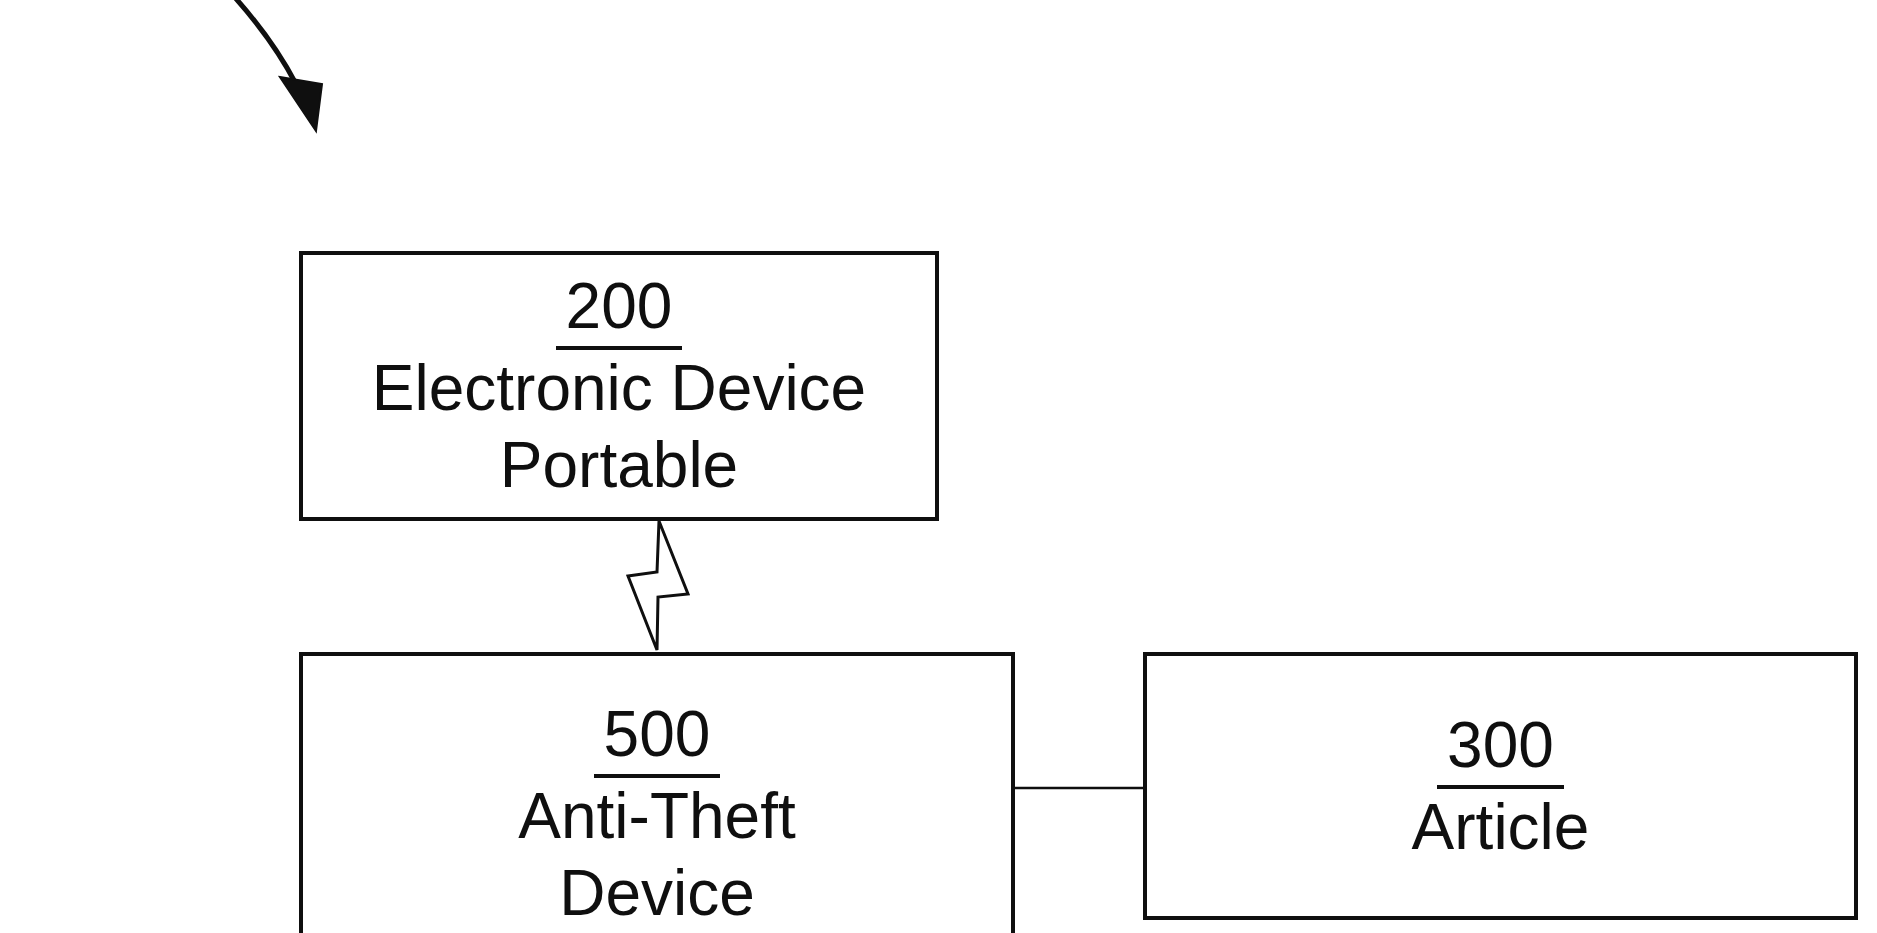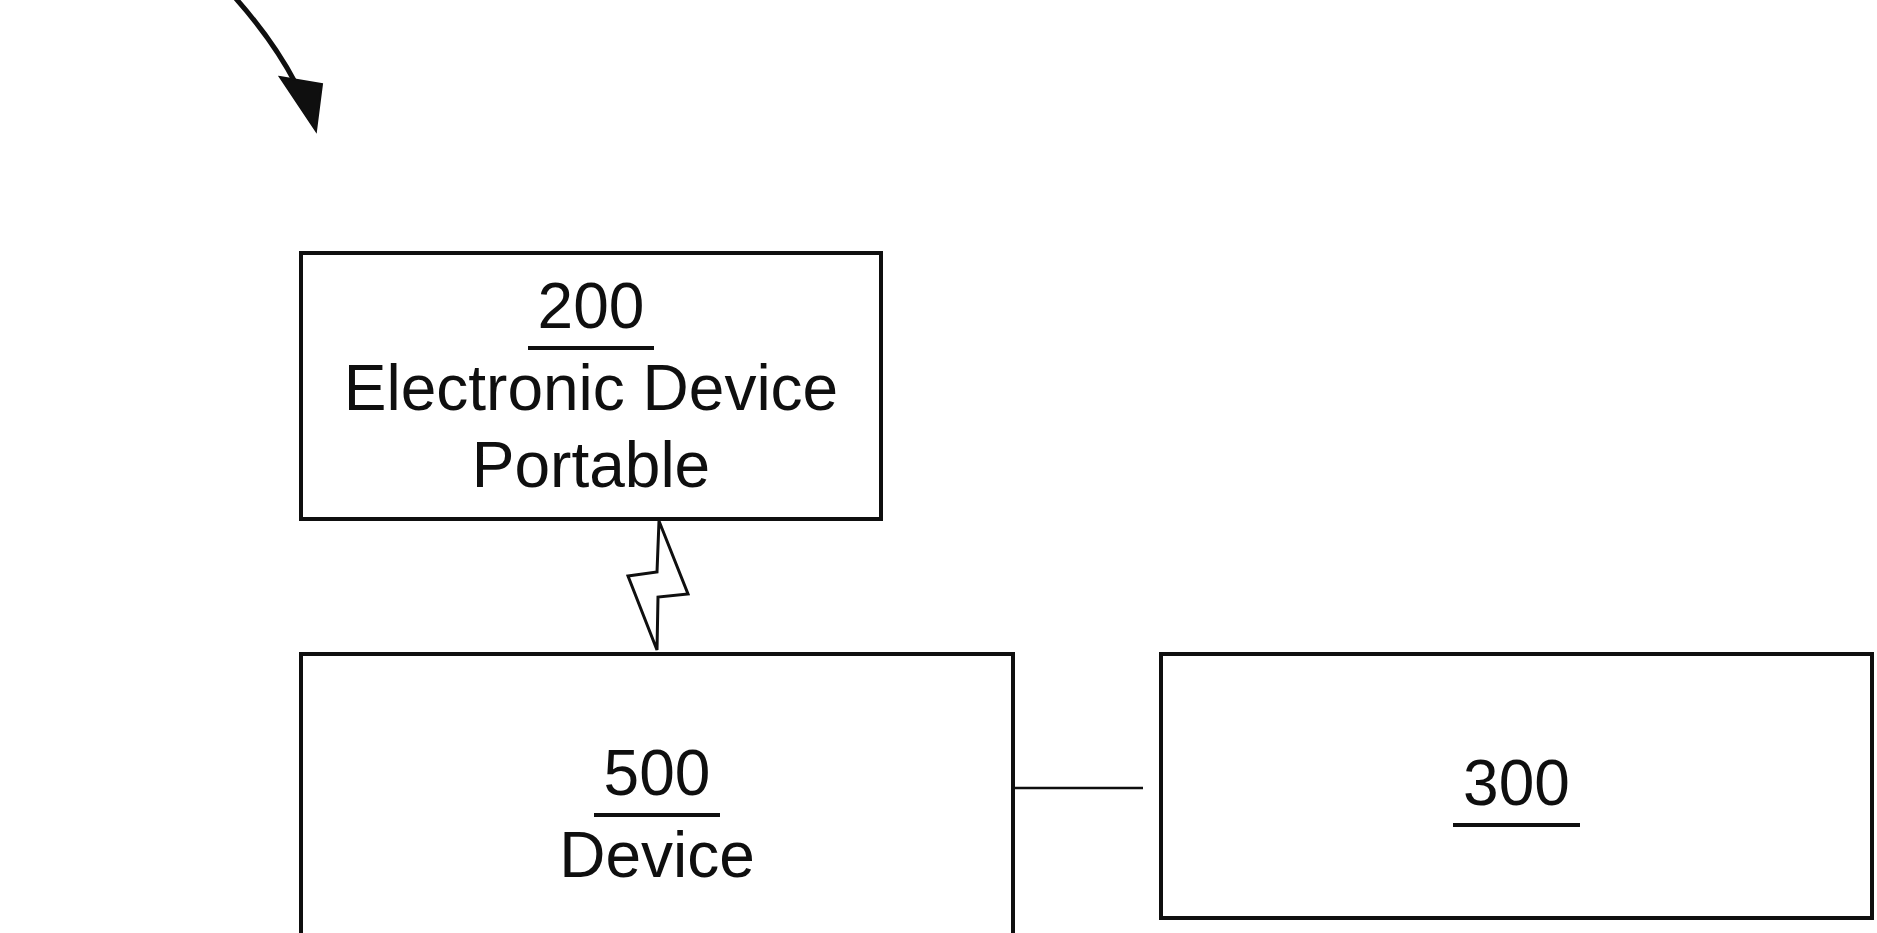--- a/index.html
+++ b/index.html
@@ -31,23 +31,23 @@
     background: #ffffff;
     display: flex;
     flex-direction: column;
     align-items: center;
     justify-content: center;
     text-align: center;
     font-size: 64px;
     line-height: 1.2;
     color: #0f0f0f;
   }
-  .box-200 { left: 299px; top: 251px; width: 584px; height: 270px; }
+  .box-200 { left: 299px; top: 251px; width: 640px; height: 270px; }
   .box-500 { left: 299px; top: 652px; width: 716px; height: 324px; }
-  .box-300 { left: 1143px; top: 652px; width: 715px; height: 268px; margin-left: 16px; }
+  .box-300 { left: 1143px; top: 652px; width: 715px; height: 268px; }
   .ref-num {
     display: inline-block;
     border-bottom: 4px solid #0f0f0f;
     padding: 0 10px 1px 10px;
   }
   .box-line { white-space: nowrap; }
 </style>
 </head>
 <body>
 
@@ -70,22 +70,24 @@
       <span class="ref-num">200</span>
     </div>
     <div class="box-line">Electronic Device</div>
     <div class="box-line">Portable</div>
   </div>
 
   <div class="node-box box-500">
     <div class="box-line">
       <span class="ref-num">500</span>
     </div>
+    <div class="box-line">Anti-Theft</div>
     <div class="box-line">Device</div>
   </div>
 
   <div class="node-box box-300">
     <div class="box-line">
       <span class="ref-num">300</span>
     </div>
+    <div class="box-line">Article</div>
   </div>
 
 </div>
 
 </body></html>

